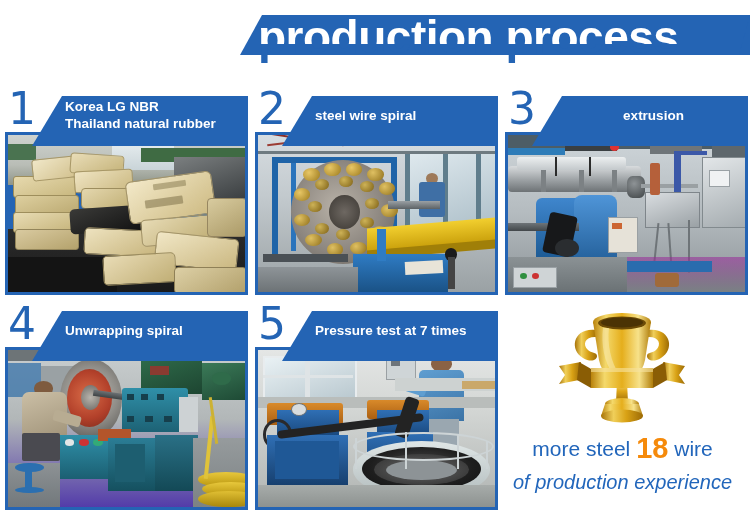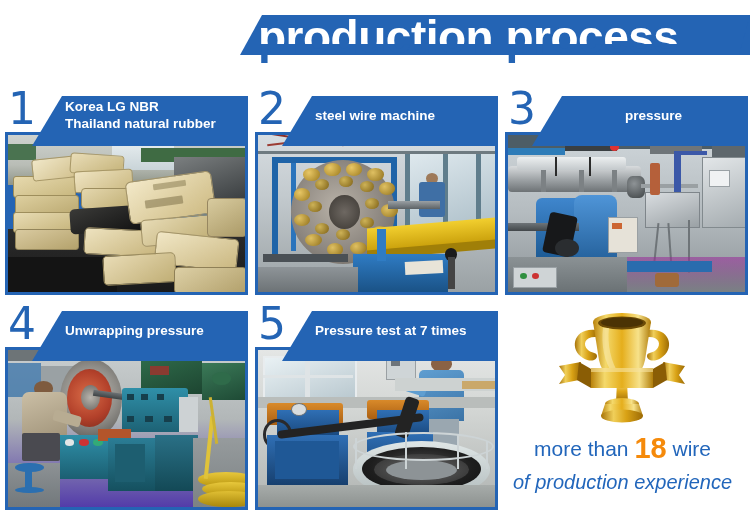--- a/index.html
+++ b/index.html
@@ -193,21 +193,21 @@
         <div class="b" style="left:80%;top:78%;width:3%;height:20%;background:#444;"></div>
         <div class="b" style="left:62%;top:80%;width:16%;height:8%;background:#e8e4d8;transform:rotate(-3deg);"></div>
 
         <div class="b" style="left:0;top:84%;width:42%;height:16%;background:linear-gradient(180deg,#8e9498,#6d7376);"></div>
         <div class="b" style="left:2%;top:76%;width:36%;height:5%;background:#4a5055;"></div>
       </div>
     </div>
     <div class="label"></div>
     <div class="num">2</div>
     <div class="label-text">
-      <div class="ln">steel wire machine</div>
+      <div class="ln">steel wire spiral</div>
     </div>
   </div>
 
   <div class="panel" style="left:505px;top:90px;width:243px;height:215px;">
     <div class="panel-frame">
       <div class="photo">
         <div class="b" style="left:0;top:0;width:100%;height:100%;background:linear-gradient(180deg,#cfd6da 0%,#b4bbbf 50%,#8d9498 100%);"></div>
         <div class="b" style="left:0;top:0;width:100%;height:9%;background:#4d5d66;"></div>
         <div class="b" style="left:0;top:8%;width:24%;height:5%;background:#2e7cb8;"></div>
         <div class="b" style="left:24%;top:6%;width:22%;height:4%;background:#3a3f42;"></div>
@@ -253,21 +253,21 @@
         <div class="b" style="left:0;top:78%;width:50%;height:22%;background:linear-gradient(180deg,#8b9295,#6b7275);"></div>
         <div class="b" style="left:2%;top:84%;width:18%;height:12%;background:#cfd4d6;border:1px solid #9aa1a5;"></div>
         <div class="b" style="left:5%;top:88%;width:3%;height:4%;background:#2f8f3f;border-radius:50%;"></div>
         <div class="b" style="left:10%;top:88%;width:3%;height:4%;background:#c33;border-radius:50%;"></div>
         <div class="b" style="left:62%;top:88%;width:10%;height:9%;background:#a06a3a;border-radius:3px;"></div>
       </div>
     </div>
     <div class="label"></div>
     <div class="num">3</div>
     <div class="label-text center">
-      <div class="ln">pressure</div>
+      <div class="ln">extrusion</div>
     </div>
   </div>
 
   <div class="panel" style="left:5px;top:305px;width:243px;height:215px;">
     <div class="panel-frame">
       <div class="photo">
         <div class="b" style="left:0;top:0;width:100%;height:100%;background:linear-gradient(180deg,#c9cecf 0%,#b2b7b8 44%,#9096 100%);"></div>
         <div class="b" style="left:0;top:0;width:100%;height:7%;background:#6d7477;"></div>
 
         <div class="b" style="left:56%;top:6%;width:26%;height:22%;background:linear-gradient(160deg,#2f6b4a,#1d4531);"></div>
@@ -318,21 +318,21 @@
         <div class="b" style="left:80%;top:78%;width:24%;height:9%;border-radius:50%;background:linear-gradient(180deg,#e8c83c,#b9960f);"></div>
         <div class="b" style="left:82%;top:84%;width:24%;height:9%;border-radius:50%;background:linear-gradient(180deg,#e8c83c,#b9960f);"></div>
         <div class="b" style="left:80%;top:90%;width:26%;height:10%;border-radius:50%;background:linear-gradient(180deg,#e0bf33,#a8870b);"></div>
         <div class="b" style="left:84%;top:42%;width:4px;height:40%;background:#e0c33a;transform:rotate(6deg);"></div>
         <div class="b" style="left:86%;top:30%;width:3px;height:30%;background:#cdb233;transform:rotate(-8deg);"></div>
       </div>
     </div>
     <div class="label"></div>
     <div class="num">4</div>
     <div class="label-text">
-      <div class="ln">Unwrapping pressure</div>
+      <div class="ln">Unwrapping spiral</div>
     </div>
   </div>
 
   <div class="panel" style="left:255px;top:305px;width:243px;height:215px;">
     <div class="panel-frame">
       <div class="photo">
         <div class="b" style="left:0;top:0;width:100%;height:100%;background:linear-gradient(180deg,#e4e6e5 0%,#d3d6d4 38%,#b0b4b2 100%);"></div>
 
         <div class="b" style="left:2%;top:4%;width:38%;height:26%;background:linear-gradient(160deg,#e9f1f4,#b9c8cf);border:2px solid #e8ecee;"></div>
         <div class="b" style="left:20%;top:4%;width:2%;height:26%;background:#dfe4e6;"></div>
@@ -429,20 +429,20 @@
 
         <path d="M2 62 L24 58 L22 76 L2 80 L8 71 Z" fill="url(#goldB)"></path>
         <path d="M128 62 L106 58 L108 76 L128 80 L122 71 Z" fill="url(#goldB)"></path>
         <path d="M22 58 L36 66 L34 84 L20 76 Z" fill="#8a5d05"></path>
         <path d="M108 58 L94 66 L96 84 L110 76 Z" fill="#8a5d05"></path>
         <path d="M34 64 L96 64 L96 84 L34 84 Z" fill="url(#goldA)"></path>
         <path d="M34 64 L96 64 L96 68 L34 68 Z" fill="#f6e2a0" opacity="0.6"></path>
       </svg>
     </div>
     <div class="more-line">
-      <span>more than</span>
+      <span>more steel</span>
       <span class="big">18</span>
       <span>wire</span>
     </div>
     <div class="exp-line">of production experience</div>
   </div>
 
 </div>
 
 </body></html>

